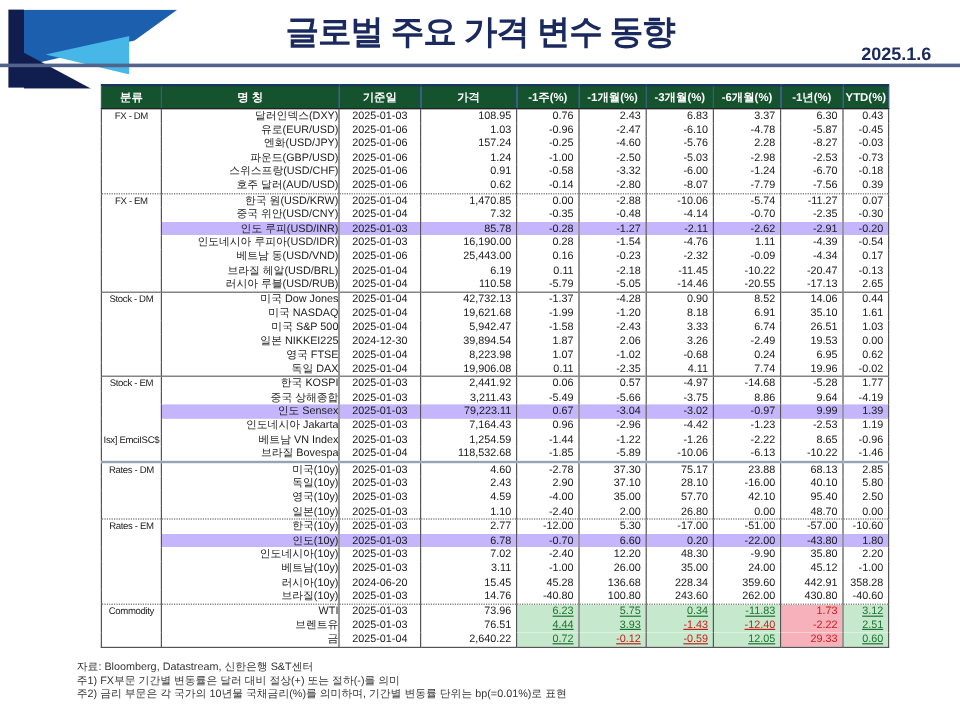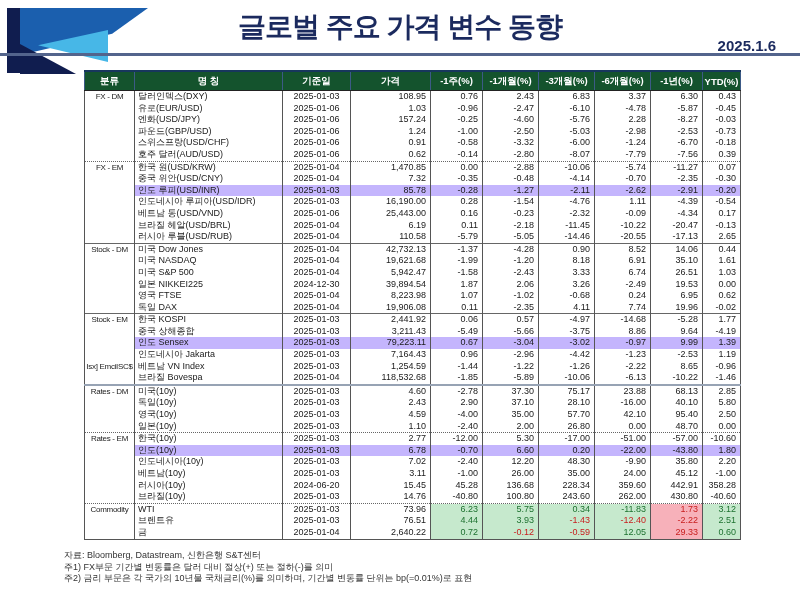--- a/index.html
+++ b/index.html
@@ -23,29 +23,29 @@
   table.grid{position:absolute;left:84px;top:70px;width:656px;border-collapse:collapse;
              table-layout:fixed;}
   .grid th{background:#14532d;color:#fff;font-size:9.5px;font-weight:bold;height:18px;
            padding:0;text-align:center;border:1px solid #3c5a86;
            border-top:2px solid #17375d;border-bottom:1px solid #222;white-space:nowrap;}
   .grid td{font-size:9px;height:11.6px;line-height:11.6px;padding:0;color:#1a1a1a;
            border-left:1px solid #555;border-right:1px solid #555;
            white-space:nowrap;overflow:hidden;}
   .grid tbody tr:last-child td{border-bottom:1px solid #555;}
   td.cat {font-size:8px;text-align:center;color:#222;letter-spacing:-0.3px;}
-  td.name{text-align:left;padding-left:3px;}
+  td.name{text-align:right;padding-left:3px;}
   td.dt  {text-align:center;}
   td.num {text-align:right;padding-right:4px;}
   .neg{color:#e02b20;}
   tr.hl td:not(.cat){background:#c4b5fd;font-weight:normal;}
   tr.sep-dotted td{border-top:1px dotted #666;}
   tr.sep-solid  td{border-top:1px solid #666;}
   tr.sep-thick  td{border-top:2px solid #97a3b4;}
-  td.good{background:#c6e9cd;}
+  td.good{background:#c6e9cd;text-decoration:underline;}
   td.bad {background:#f7b1ba;}
   td.gtxt{color:#1e7230;}
   td.rtxt{color:#c81e1e;}
 
   .footer{position:absolute;left:64px;top:550px;font-size:9px;color:#333;line-height:11.5px;}
   .brand{position:absolute;right:28px;top:556px;text-align:right;line-height:1;}
   .brand1{font-size:17px;font-weight:bold;color:#1f6bf0;}
   .brand2{font-size:14px;font-weight:bold;color:#5a95f2;margin-top:1px;}
 </style>
 </head>

